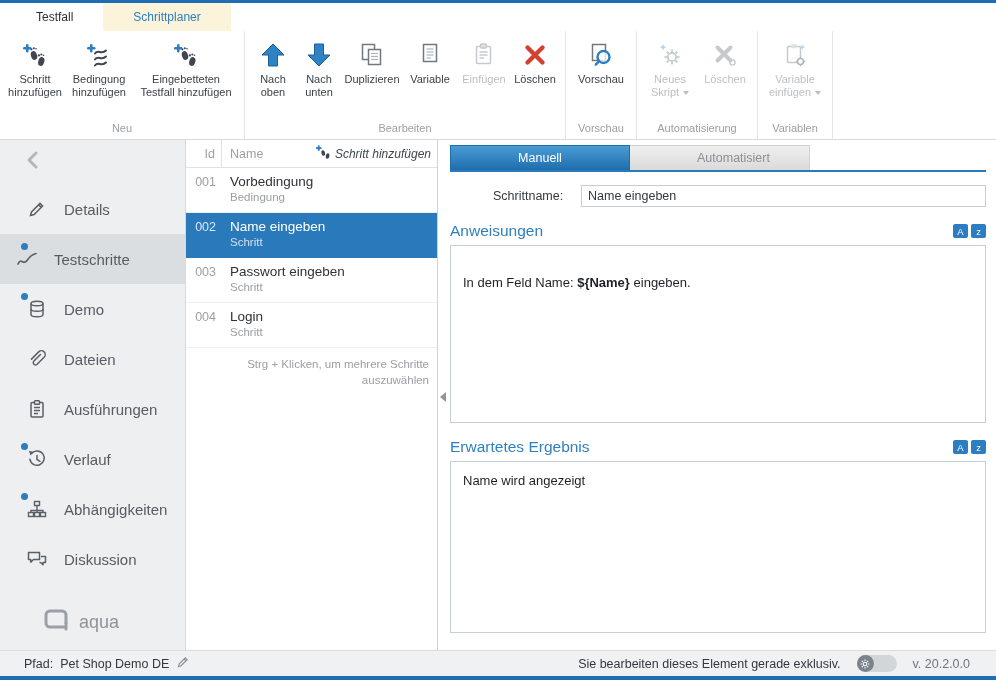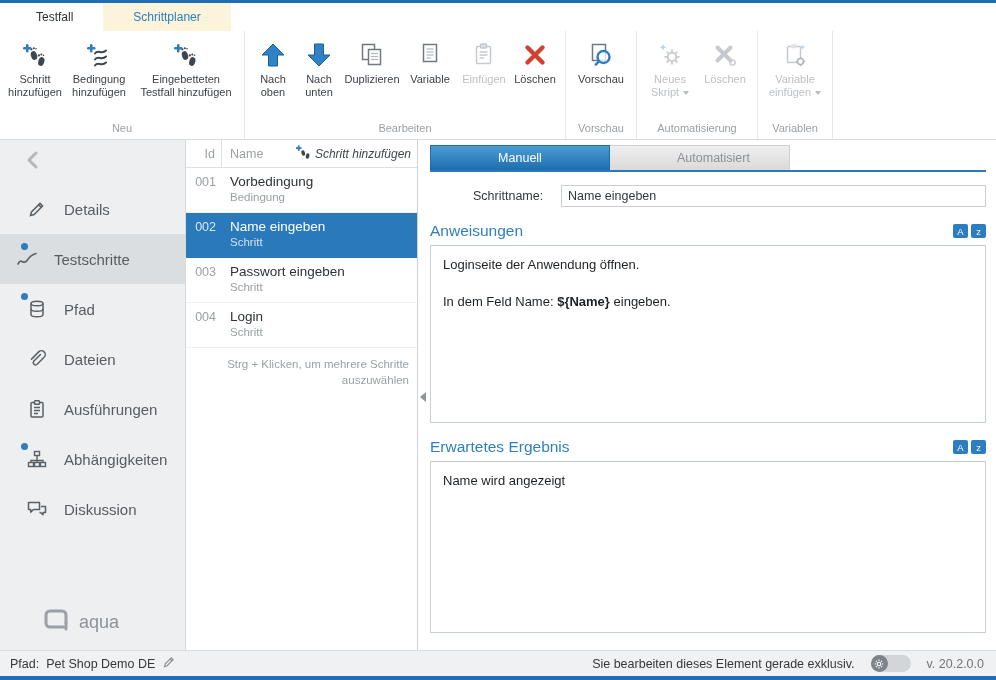--- a/index.html
+++ b/index.html
@@ -46,21 +46,21 @@
   .side-item { height:50px; display:flex; align-items:center; padding-left:26px; gap:16px;
                color:#575c62; font-size:15px; position:relative; }
   .side-item.selected { background:#dbdee1;padding-left:16px; }
   .side-item .dot { position:absolute; left:21px; top:9px; width:7px; height:7px;
                     border-radius:50%; background:#2d7dc1; }
   .side-icon { width:22px; display:flex; justify-content:center; flex:0 0 auto; }
   .logo { position:absolute; left:44px; bottom:14px; display:flex; align-items:center;
           gap:9px; color:#8d9399; font-size:18px; }
 
   
-  .steplist { width:232px; background:#fff; border-right:1px solid #cfd3d6;
+  .steplist { width:252px; background:#fff; border-right:1px solid #cfd3d6;
               display:flex; flex-direction:column; flex:0 0 auto; }
   .stephead { height:28px; display:flex; align-items:center; border-bottom:1px solid #dfe2e5;
               color:#9aa0a5; font-size:12.5px; flex:0 0 auto; }
   .stephead .colid { width:36px; text-align:right; padding-right:6px; border-right:1px solid #dfe2e5;
                      height:100%; display:flex; align-items:center; justify-content:flex-end; }
   .stephead .colname { padding-left:8px; }
   .addstep { margin-left:auto; display:flex; align-items:center; gap:4px; font-style:italic;
              color:#3f464d; font-size:12px; padding-right:6px; }
   .srow { min-height:45px; display:flex; border-bottom:1px solid #edeff1; }
   .srow .rid { width:36px; text-align:right; padding:7px 6px 0 0; color:#9aa0a5; font-size:12.5px; }
@@ -95,21 +95,21 @@
         display:flex; align-items:center; justify-content:center; border-radius:2px; }
   .textbox { border:1px solid #c6cfd7; margin-top:5px; padding:10px 12px; font-size:13px;
              color:#1d2126; line-height:1.45; }
   .box1 { height:178px; }
   .box2 { height:172px; }
   .blankline { height:18px; }
   .b { font-weight:bold; }
 
   
   .statusbar { height:26px; background:#f0f1f3; border-top:1px solid #dadde0; display:flex;
-               align-items:center; padding:0 10px; font-size:12.5px; color:#33383d; flex:0 0 auto; }
+               align-items:center; padding:0 24px; font-size:12.5px; color:#33383d; flex:0 0 auto; }
   .path { display:flex; align-items:center; gap:7px; }
   .sb-right { margin-left:auto; display:flex; align-items:center; gap:16px; padding-right:2px; }
   .version { color:#6f757b; }
   .toggle { width:40px; height:17px; border-radius:9px; background:#d3d6d9; display:flex; align-items:center; }
   .toggle .knob { width:17px; height:17px; border-radius:50%; background:#7c838a;
                   display:flex; align-items:center; justify-content:center; }
 </style>
 </head>
 <body>
 
@@ -360,21 +360,21 @@
 
       <div class="side-item">
         <span class="dot"></span>
         <span class="side-icon">
           <svg width="20" height="20" viewBox="0 0 20 20" fill="none" stroke="#596066" stroke-width="1.5">
               <ellipse cx="10" cy="4.5" rx="6" ry="2.3"></ellipse>
               <path d="M4 4.5v11c0 1.3 2.7 2.3 6 2.3s6-1 6-2.3v-11"></path>
               <path d="M4 10c0 1.3 2.7 2.3 6 2.3s6-1 6-2.3"></path>
             </svg>
         </span>
-        <span>Pfad</span>
+        <span>Demo</span>
       </div>
 
       <div class="side-item">
         <span class="side-icon">
           <svg width="20" height="20" viewBox="0 0 20 20" fill="none" stroke="#596066" stroke-width="1.5" stroke-linecap="round">
               <path d="M13.5 5.5l-6.8 6.8a2.3 2.3 0 0 0 3.2 3.2l7.2-7.2a3.8 3.8 0 0 0-5.4-5.4L4.5 10.1"></path>
             </svg>
         </span>
         <span>Dateien</span>
       </div>
@@ -385,20 +385,31 @@
               <rect x="4" y="3.5" width="12" height="14.5" rx="1"></rect>
               <rect x="7.5" y="1.8" width="5" height="3.4" rx="0.8" fill="#edeff1"></rect>
               <line x1="7" y1="8.5" x2="13" y2="8.5"></line>
               <line x1="7" y1="11.5" x2="13" y2="11.5"></line>
               <line x1="7" y1="14.5" x2="11" y2="14.5"></line>
             </svg>
         </span>
         <span>Ausführungen</span>
       </div>
 
+      <div class="side-item">
+        <span class="dot"></span>
+        <span class="side-icon">
+          <svg width="20" height="20" viewBox="0 0 20 20" fill="none" stroke="#596066" stroke-width="1.5" stroke-linecap="round">
+              <path d="M4.5 4.5A7.2 7.2 0 1 1 2.9 10.2"></path>
+              <polygon points="2,1.8 6.6,2.9 3.4,6.4" fill="#596066" stroke="none"></polygon>
+              <path d="M10 6.5v4l3 1.8"></path>
+            </svg>
+        </span>
+        <span>Verlauf</span>
+      </div>
 
       <div class="side-item">
         <span class="dot"></span>
         <span class="side-icon">
           <svg width="20" height="20" viewBox="0 0 20 20" fill="none" stroke="#596066" stroke-width="1.4">
               <rect x="7.5" y="2.5" width="5" height="4"></rect>
               <rect x="1.5" y="13.5" width="5" height="4"></rect>
               <rect x="7.5" y="13.5" width="5" height="4"></rect>
               <rect x="13.5" y="13.5" width="5" height="4"></rect>
               <path d="M10 6.5v3.5M4 13.5v-2h12v2M10 10v3.5"></path>
@@ -496,21 +507,20 @@
       </div>
 
       <div class="sechead">
         <span class="title">Anweisungen</span>
         <span class="azwrap">
           <span class="az">A</span>
           <span class="az">z</span>
         </span>
       </div>
       <div class="textbox box1">
-        <div>Loginseite der Anwendung öffnen.</div>
         <div class="blankline"></div>
         <div><span>In dem Feld Name: </span><span class="b">${Name}</span><span> eingeben.</span></div>
       </div>
 
       <div class="sechead">
         <span class="title">Erwartetes Ergebnis</span>
         <span class="azwrap">
           <span class="az">A</span>
           <span class="az">z</span>
         </span>

